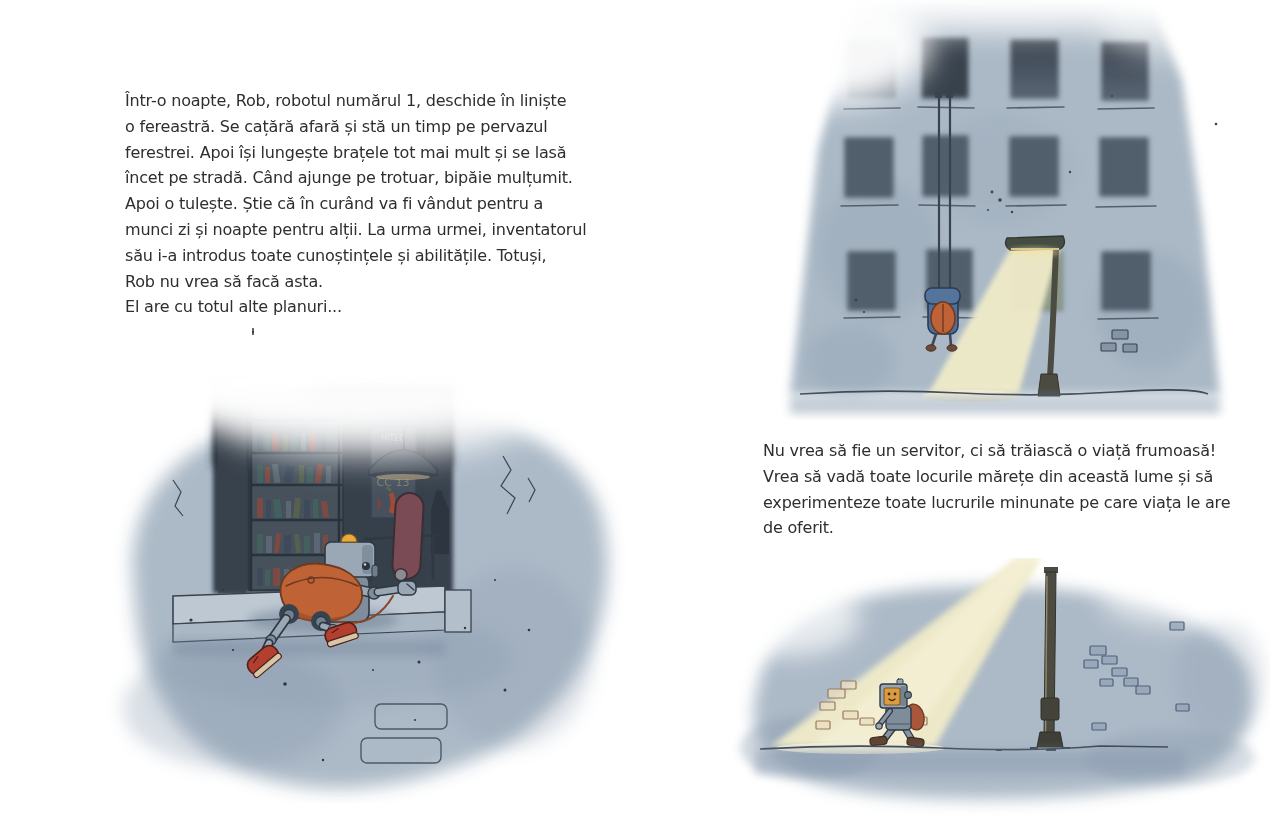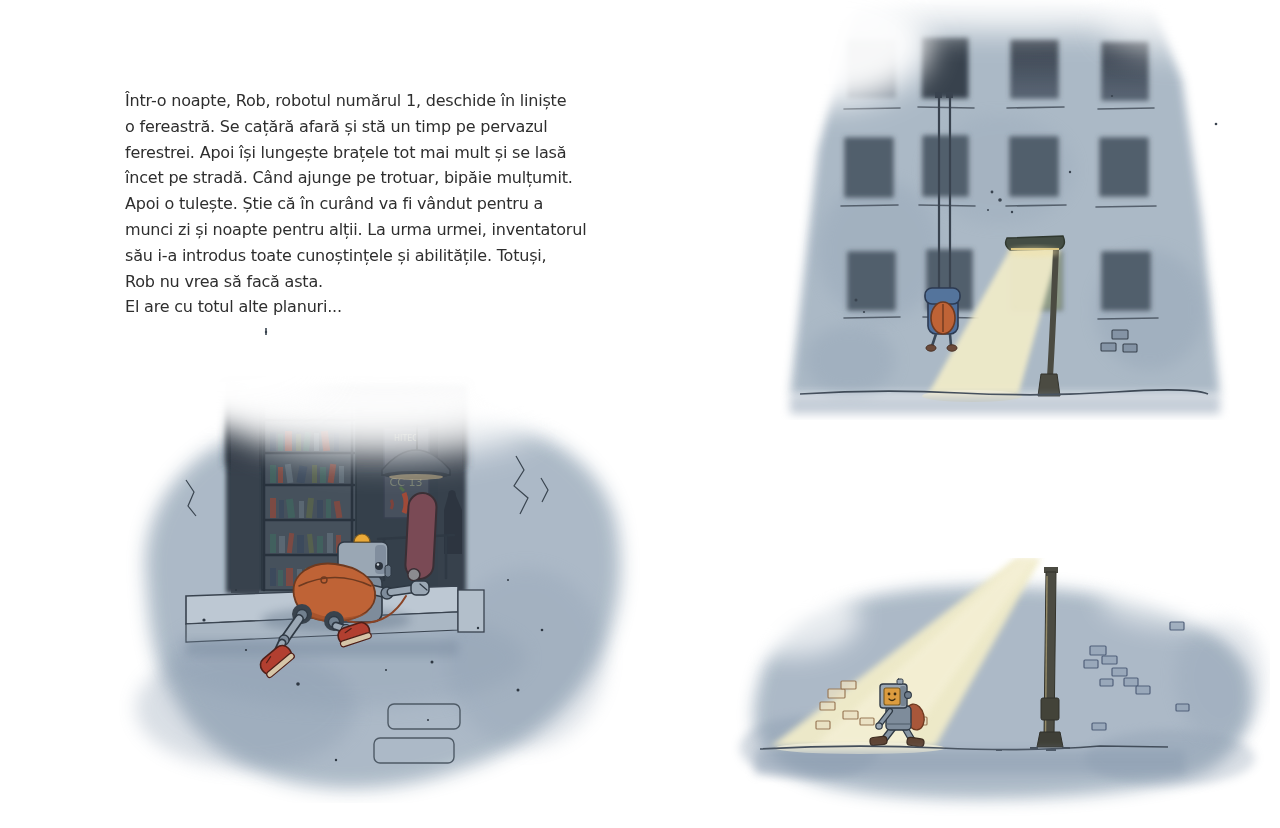--- a/index.html
+++ b/index.html
@@ -18,22 +18,26 @@
   <div class="para" id="para-left" style="left:100px;top:88px;width:470px;">Într-o noapte, Rob, robotul numărul 1, deschide în liniște
 o fereastră. Se cațără afară și stă un timp pe pervazul
 ferestrei. Apoi își lungește brațele tot mai mult și se lasă
 încet pe stradă. Când ajunge pe trotuar, bipăie mulțumit.
 Apoi o tulește. Știe că în curând va fi vândut pentru a
 munci zi și noapte pentru alții. La urma urmei, inventatorul
 său i-a introdus toate cunoștințele și abilitățile. Totuși,
 Rob nu vrea să facă asta.
 El are cu totul alte planuri...</div>
 
-
-  <div class="illo" style="left:61px;top:328px;width:570px;height:475px;text-align:center;">
+  <div class="para" id="para-right" style="left:738px;top:438px;width:500px;">Nu vrea să fie un servitor, ci să trăiască o viață frumoasă!
+Vrea să vadă toate locurile mărețe din această lume și să
+experimenteze toate lucrurile minunate pe care viața le are
+de oferit.</div>
+
+  <div class="illo" style="left:48px;top:328px;width:570px;height:475px;text-align:center;">
   <svg width="570" height="475" viewBox="0 0 570 475">
     <defs>
       <filter id="fL9" x="-40%" y="-40%" width="180%" height="180%">
             <feGaussianBlur stdDeviation="9"></feGaussianBlur>
           </filter>
       <filter id="fL5" x="-40%" y="-40%" width="180%" height="180%">
             <feGaussianBlur stdDeviation="5"></feGaussianBlur>
           </filter>
       <filter id="fL16" x="-60%" y="-60%" width="220%" height="220%">
             <feGaussianBlur stdDeviation="16"></feGaussianBlur>

